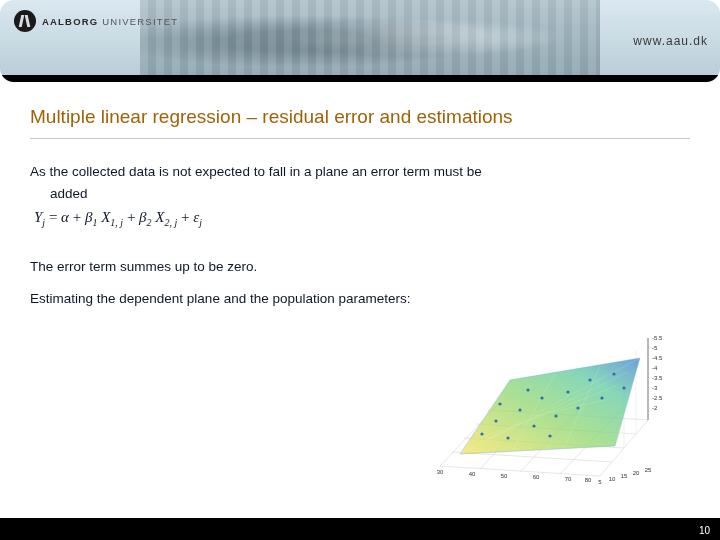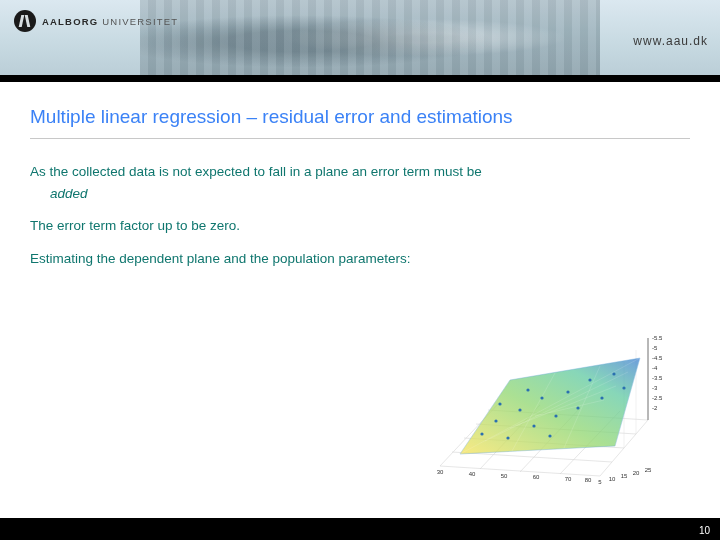--- a/index.html
+++ b/index.html
@@ -11,20 +11,21 @@
     background: #fff;
     overflow: hidden;
     position: relative;
   }
   .header {
     width: 100%;
     height: 82px;
     position: relative;
     background: linear-gradient(to bottom, #dbe8f0 0%, #c5d8e0 60%, #b8cbd5 100%);
     overflow: hidden;
+    border-radius: 14px;
   }
   .header-building {
     position: absolute;
     left: 140px;
     top: 0;
     right: 120px;
     bottom: 7px;
     background: linear-gradient(to bottom, #aebfc8 0%, #9db3bd 40%, #8da2ac 100%);
     opacity: 0.9;
   }
@@ -97,37 +98,36 @@
     right: 12px;
     top: 34px;
     font-size: 12px;
     letter-spacing: 1px;
     color: #3a3a3a;
     z-index: 2;
   }
   .title {
     margin: 24px 30px 0 30px;
     font-size: 19px;
-    color: #3b82f6;
+    color: #a16207;
     font-weight: normal;
     border-bottom: 1px solid #c8c8c8;
     padding-bottom: 10px;
   }
   .content {
     margin: 24px 30px 0 30px;
     font-size: 13.5px;
-    color: #0f766e;
+    color: #0f172a;
     line-height: 1.35;
   }
   .para {
     margin: 0 0 4px 0;
   }
   .indent {
     padding-left: 20px;
-    font-style: italic;
   }
   .formula {
     font-family: 'Times New Roman', Times, serif;
     font-size: 15px;
     font-style: italic;
     margin: 0 0 18px 4px;
     white-space: nowrap;
   }
   .formula .sub {
     font-size: 10px;
@@ -192,23 +192,26 @@
   </div>
   <div class="url">www.aau.dk</div>
   <div class="header-bar"></div>
 </div>
 
 <div class="title">Multiple linear regression – residual error and estimations</div>
 
 <div class="content">
   <p class="para">As the collected data is not expected to fall in a plane an error term must be</p>
   <p class="para indent">added</p>
+  <div class="formula">
+    Y<span class="sub">j</span> <span class="nonit">=</span> α <span class="nonit">+</span> β<span class="sub">1</span> X<span class="sub">1, j</span> <span class="nonit">+</span> β<span class="sub">2</span> X<span class="sub">2, j</span> <span class="nonit">+</span> ε<span class="sub">j</span>
+  </div>
 
   <div class="spacer-mid"></div>
-  <p class="para">The error term factor up to be zero.</p>
+  <p class="para">The error term summes up to be zero.</p>
 
   <div class="spacer-mid"></div>
   <p class="para">Estimating the dependent plane and the population parameters:</p>
 </div>
 
 <div class="plot-wrap">
   <svg viewBox="0 0 280 160">
     <rect x="0" y="0" width="280" height="160" fill="#ffffff"></rect>
 
     <g stroke="#d5d5d5" stroke-width="0.6">

